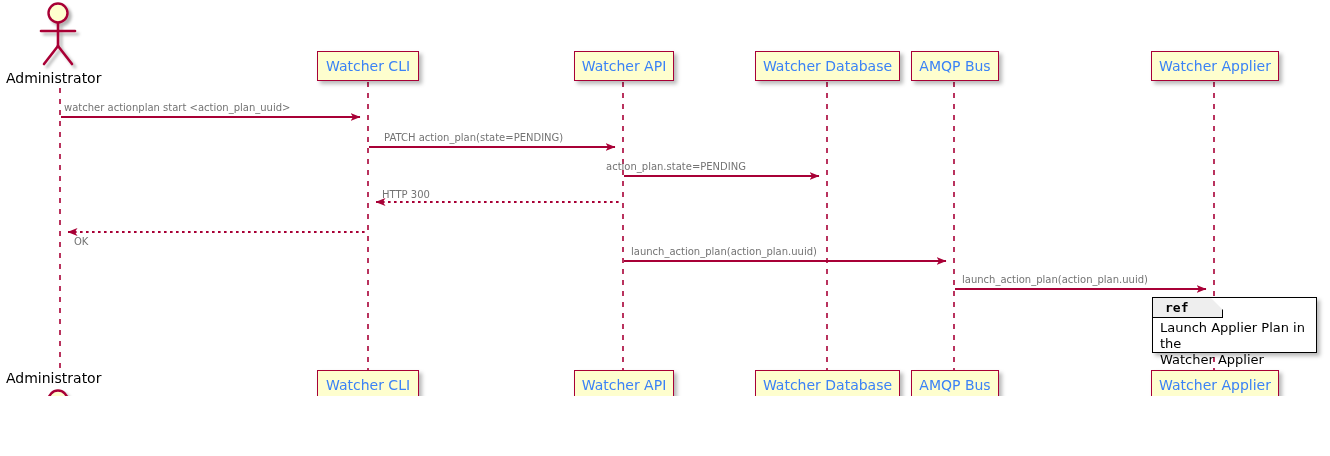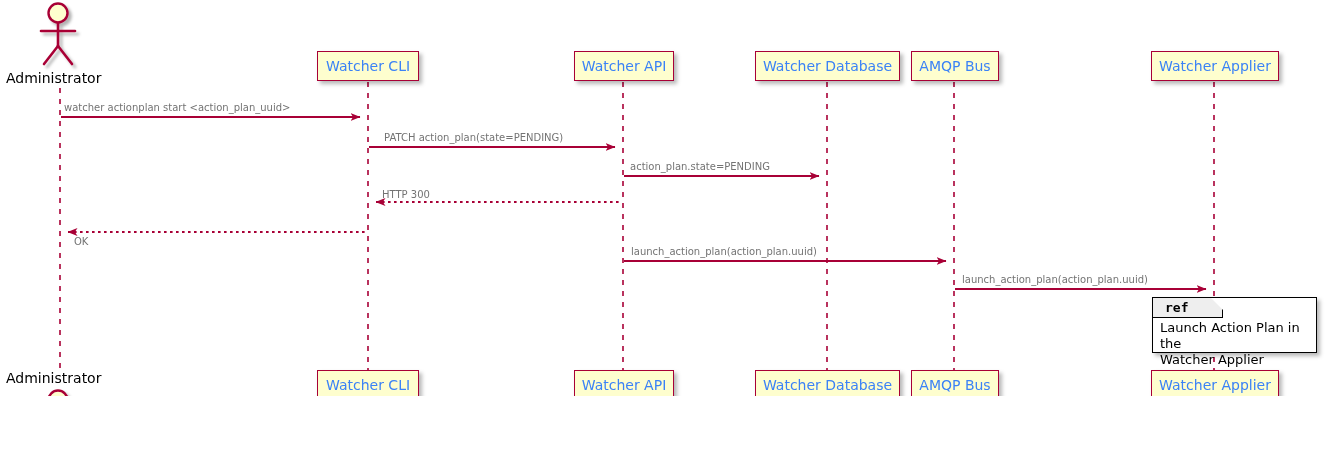--- a/index.html
+++ b/index.html
@@ -179,32 +179,32 @@
   <div class="participant" style="left:755px; top:370px; width:145px;">Watcher Database</div>
 
   <div class="participant" style="left:911px; top:370px; width:88px;">AMQP Bus</div>
 
   <div class="participant" style="left:1151px; top:370px; width:128px;">Watcher Applier</div>
 
   <div class="msg-label" style="left:64px; top:101px;">watcher actionplan start &lt;action_plan_uuid&gt;</div>
 
   <div class="msg-label" style="left:364px; top:131px;margin-left:20px;">PATCH action_plan(state=PENDING)</div>
 
-  <div class="msg-label" style="left:630px; top:160px;text-align:center;">action_plan.state=PENDING</div>
+  <div class="msg-label" style="left:606px; top:160px;text-align:center;">action_plan.state=PENDING</div>
 
   <div class="msg-label" style="left:382px; top:188px;">HTTP 300</div>
 
   <div class="msg-label" style="left:74px; top:235px;">OK</div>
 
   <div class="msg-label" style="left:631px; top:245px;">launch_action_plan(action_plan.uuid)</div>
 
   <div class="msg-label" style="left:962px; top:273px;">launch_action_plan(action_plan.uuid)</div>
 
   <div class="ref-box" style="left:1152px; top:297px; width:165px; height:56px;">
     <div class="ref-tab"></div>
     <div class="ref-tab-label">ref</div>
     <div class="ref-body">
-      <div>Launch Action Plan in the</div>
+      <div>Launch Applier Plan in the</div>
       <div>Watcher Applier</div>
     </div>
   </div>
 
 </div>
 
 </body></html>

